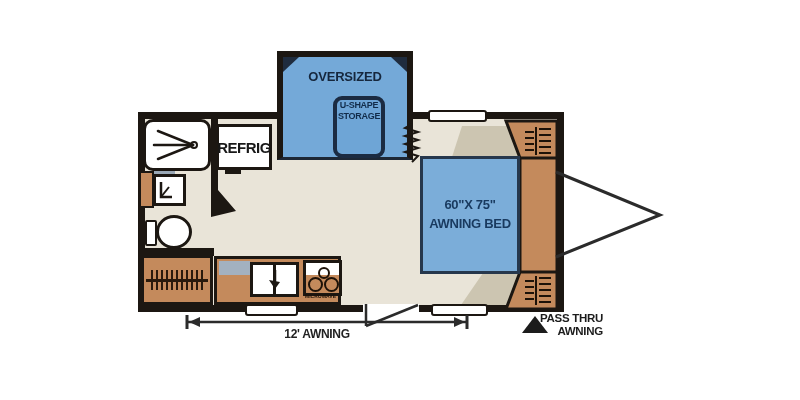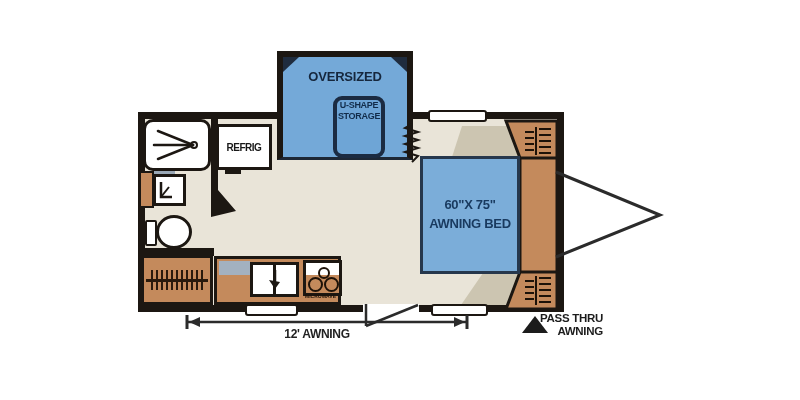--- a/index.html
+++ b/index.html
@@ -30,21 +30,21 @@
   .dinette{
     left:320px;top:96px;width:44px;height:54px;background:#6ea5d6;
     border:4px solid #1b2b42;border-radius:9px;z-index:5;
     display:flex;flex-direction:column;align-items:center;margin-left:13px;
   }
   .dinette span{font-size:9px;font-weight:bold;color:#122c4a;line-height:1.2;letter-spacing:-0.3px;}
   
   .shower{left:143px;top:119px;width:62px;height:46px;background:#fff;border:3px solid #1c1712;border-radius:10px;z-index:3;}
   .refrig{left:216px;top:124px;width:50px;height:40px;background:#fff;border:3px solid #1c1712;z-index:3;
     display:flex;align-items:center;justify-content:center;}
-  .refrig span{font-size:10px;font-weight:bold;color:#181818;letter-spacing:-0.5px;text-align:right;}
+  .refrig span{font-size:15px;font-weight:bold;color:#181818;letter-spacing:-0.5px;text-align:right;}
   .graystep{left:153px;top:169px;width:22px;height:8px;background:#9aa8b6;z-index:3;}
   .vanity-cab{left:139px;top:171px;width:11px;height:33px;background:#c48a5c;border:2px solid #1c1712;z-index:3;}
   .vanity-sink{left:153px;top:174px;width:27px;height:26px;background:#fff;border:3px solid #1c1712;z-index:3;}
   .toilet-tank{left:145px;top:220px;width:8px;height:22px;background:#fff;border:2px solid #1c1712;border-radius:2px;z-index:3;}
   .toilet-bowl{left:156px;top:215px;width:30px;height:28px;background:#fff;border:3px solid #1c1712;border-radius:50%;z-index:3;}
   .wardrobe-bl{left:141px;top:255px;width:66px;height:44px;background:#c48a5c;border:3px solid #1c1712;z-index:3;overflow:hidden;}
   .hanger-ticks{position:absolute;left:4px;top:12px;width:58px;height:20px;
     background:repeating-linear-gradient(90deg, transparent 0 3px, #2a1a0c 3px 5px);}
   .hanger-rod{position:absolute;left:2px;top:21px;width:62px;height:2.5px;background:#2a1a0c;}
   .counter{left:214px;top:256px;width:121px;height:43px;background:#c48a5c;border:3px solid #1c1712;z-index:3;}

